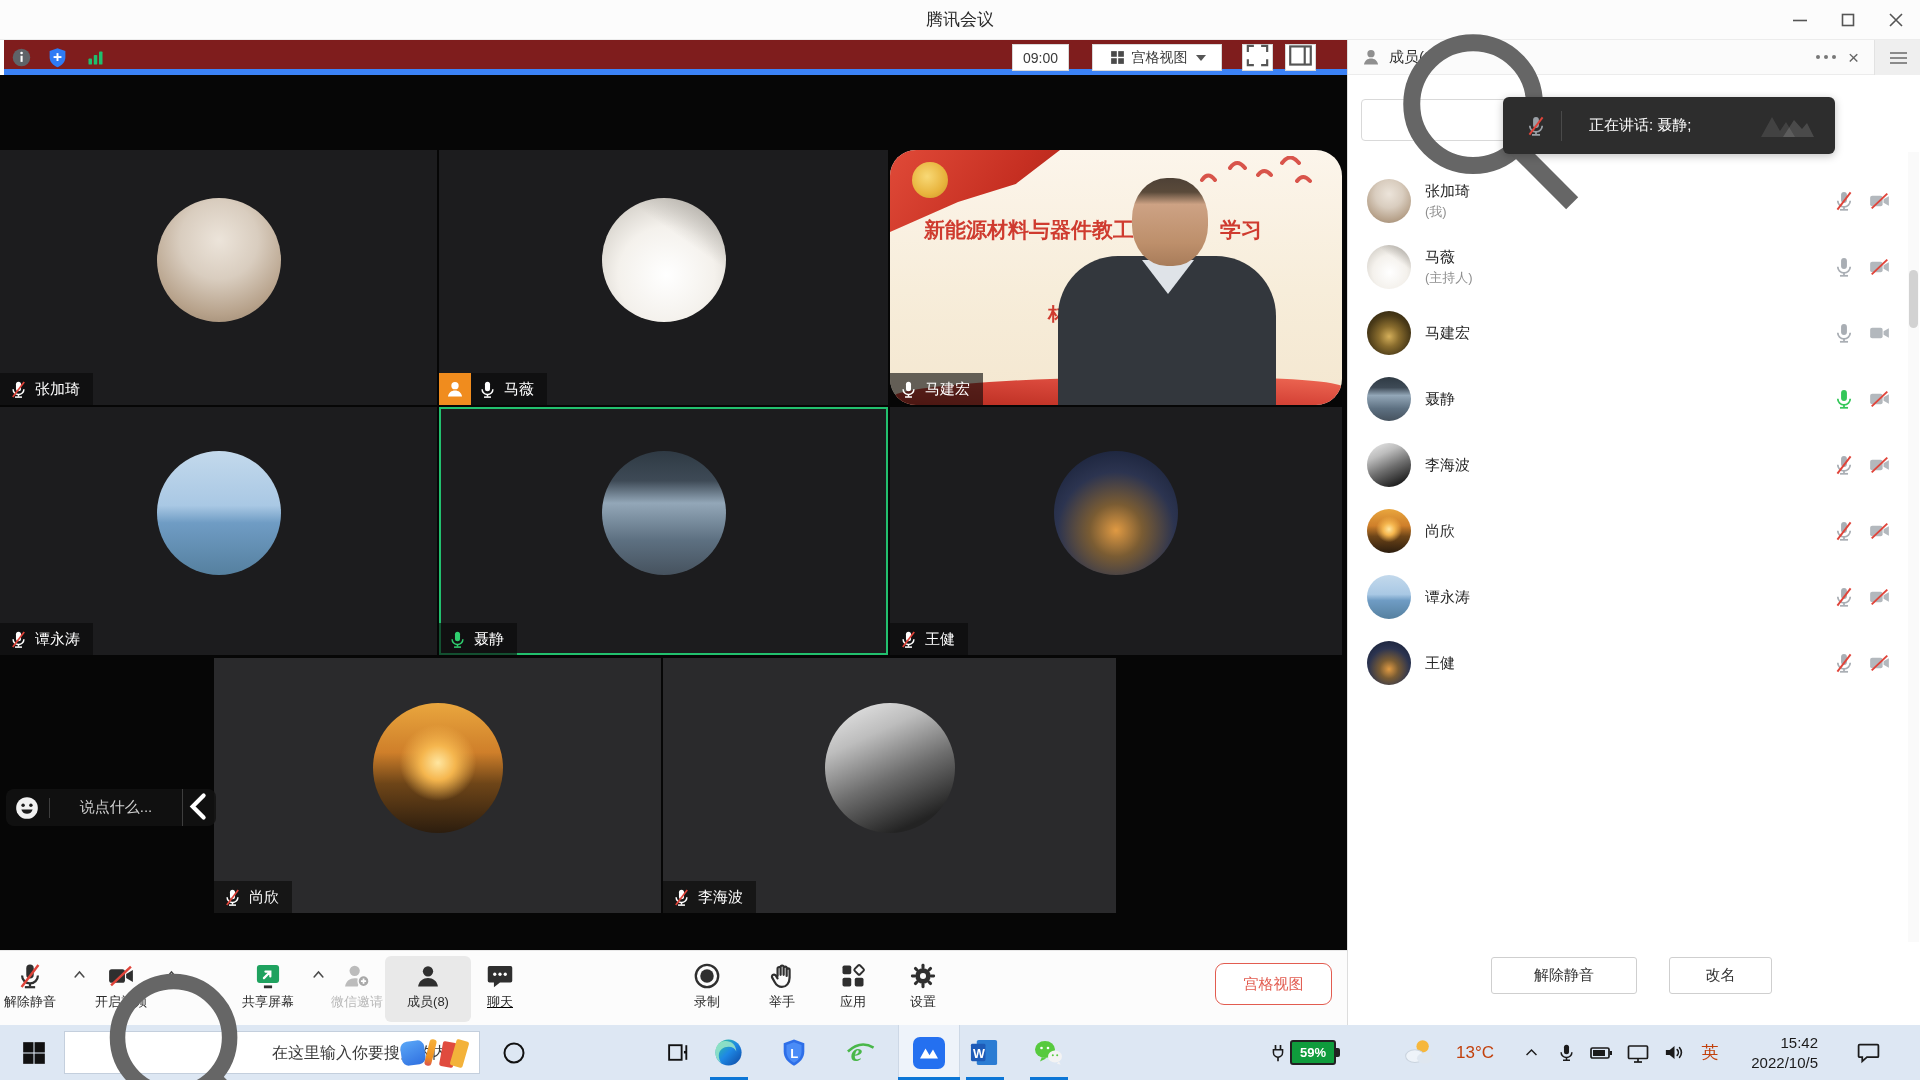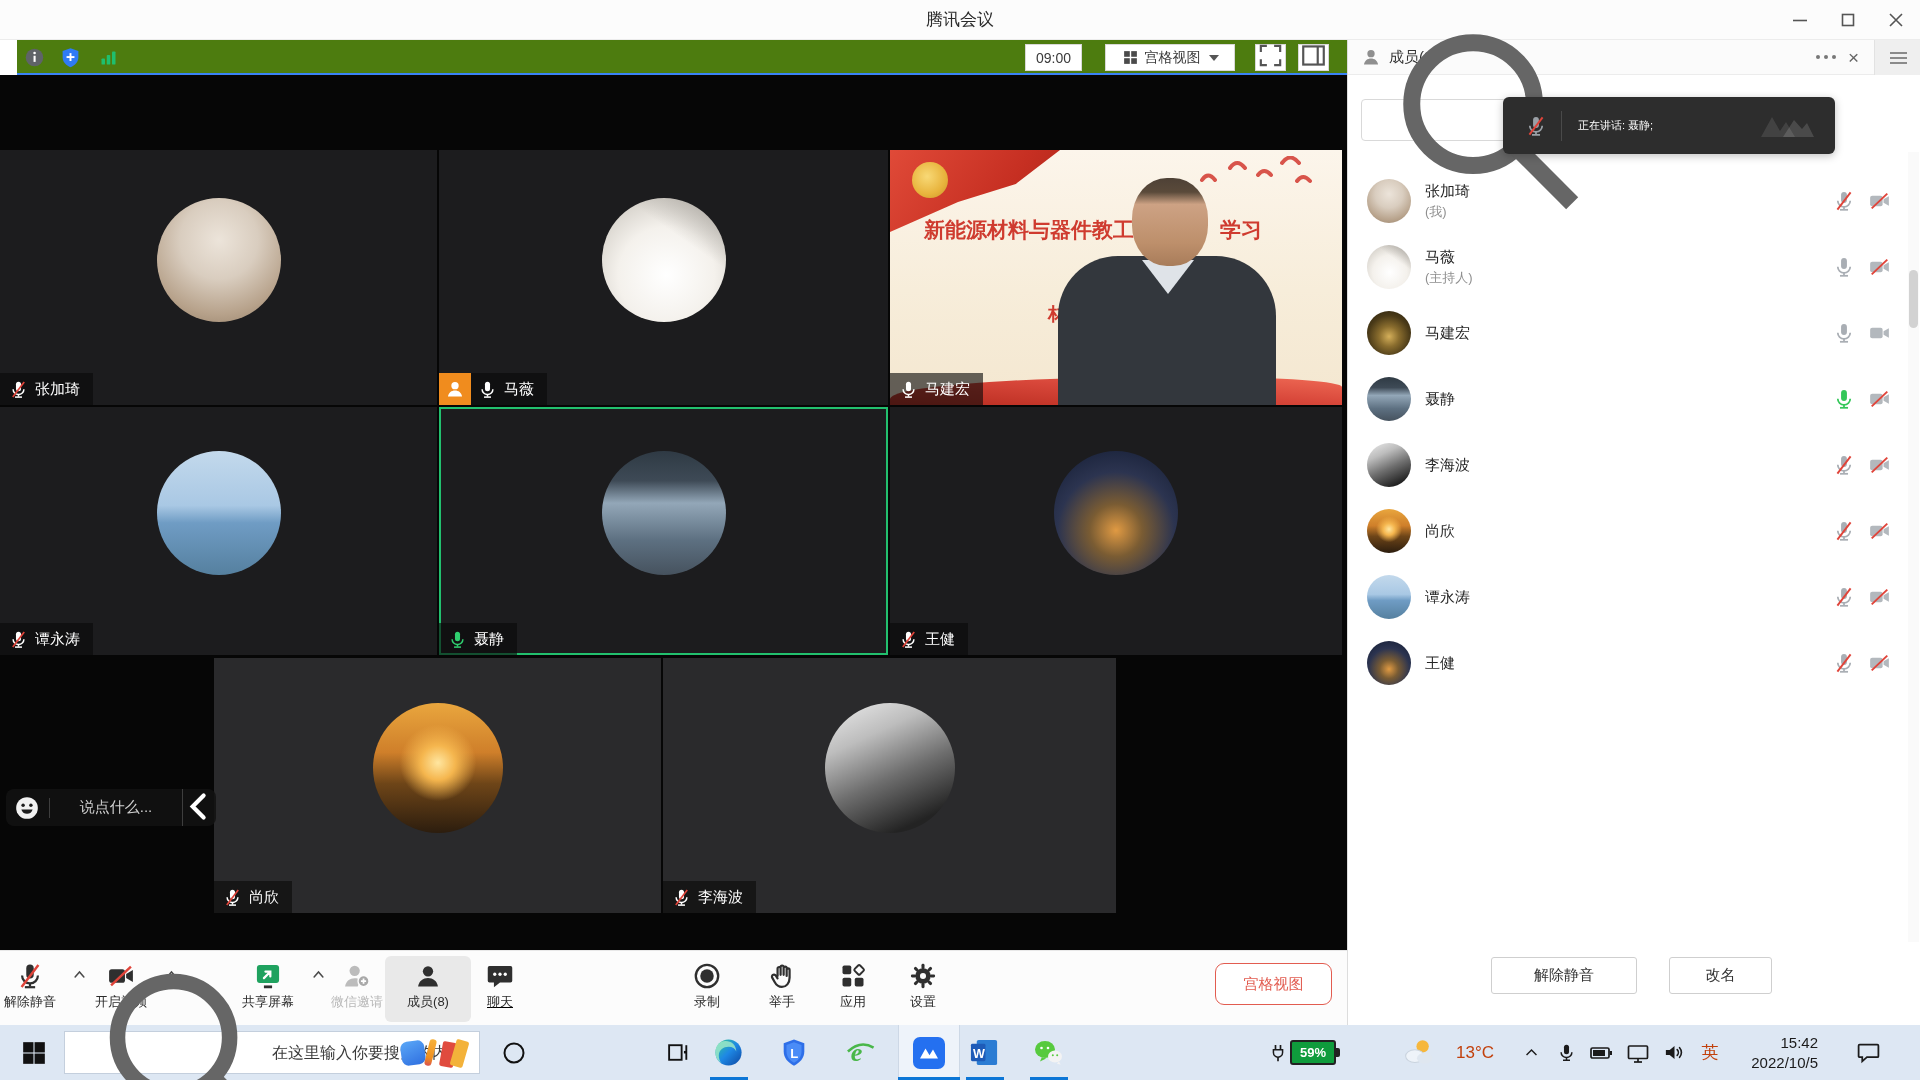--- a/index.html
+++ b/index.html
@@ -9,22 +9,22 @@
 
   
   .titlebar{position:absolute;top:0;left:0;width:1920px;height:40px;background:#fcfcfc;
     border-bottom:1px solid #ececec;display:flex;align-items:center;justify-content:center}
   .titlebar .title{font-size:17px;color:#2b2b2b}
   .win-controls{position:absolute;right:0;top:0;height:40px;display:flex;align-items:center}
   .wc{width:48px;height:40px;display:flex;align-items:center;justify-content:center;cursor:pointer}
   .wc svg{width:18px;height:18px}
 
   
-  .meetbar{position:absolute;top:40px;left:17px;width:1347px;height:35px;background:#4d7c0f;
-    border-bottom:2px solid #3b82f6}
+  .meetbar{position:absolute;top:40px;left:4px;width:1347px;height:35px;background:#7f1d1d;
+    border-bottom:6px solid #3b82f6}
   .mb-ic{position:absolute;top:7px;width:21px;height:21px}
   .mb-box{position:absolute;top:4px;height:27px;background:#fff;border:1px solid #d8d8d8;
     display:flex;align-items:center;justify-content:center;font-size:14px;color:#3a3a3a;gap:6px}
   .mb-btn{position:absolute;top:4px;width:31px;height:27px;background:#fff;border:1px solid #d8d8d8;
     display:flex;align-items:center;justify-content:center}
   .mb-btn svg{width:18px;height:18px}
   .viewgrid-ic{width:17px;height:17px}
   .dd-caret{width:0;height:0;border-left:5px solid transparent;border-right:5px solid transparent;
     border-top:6px solid #555;margin-left:2px}
 
@@ -102,21 +102,21 @@
   .p-search{position:absolute;left:13px;top:59px;width:462px;height:42px;border:1px solid #d9d9d9;border-radius:4px;
     display:flex;align-items:center;background:#fff}
   .p-search svg{width:18px;height:18px;margin:0 8px 0 12px}
   .p-search input{border:none;outline:none;font-size:15px;color:#333;width:330px;
     font-family:"Liberation Sans","DejaVu Sans",sans-serif}
   .p-search input::placeholder{color:#9b9b9b}
   .toast{position:absolute;left:155px;top:57px;width:332px;height:57px;background:#2d2d2d;border-radius:6px;
     box-shadow:0 2px 8px rgba(0,0,0,.25);display:flex;align-items:center;z-index:20;overflow:hidden}
   .toast-mic{width:22px;height:22px;margin:0 14px 0 22px}
   .toast-div{width:1px;height:30px;background:#4a4a4a}
-  .toast-text{color:#fff;font-size:11px;margin-left:16px;white-space:nowrap}
+  .toast-text{color:#fff;font-size:15px;margin-left:27px;white-space:nowrap}
   .toast-logo{position:absolute;right:16px;top:12px;width:66px;height:33px}
   .mlist{position:absolute;left:0;top:128px;width:560px}
   .mrow{position:relative;height:66px;display:flex;align-items:center;cursor:pointer}
   .mav{width:44px;height:44px;border-radius:50%;margin-left:19px;flex:0 0 44px}
   .mtxt{margin-left:14px;display:flex;flex-direction:column;gap:2px}
   .mname{font-size:15px;color:#262626}
   .msub{font-size:13px;color:#8f8f8f}
   .mic-s{position:absolute;right:53px;width:22px;height:22px}
   .cam-s{position:absolute;right:16px;width:25px;height:22px}
   .mic-s svg,.cam-s svg{width:100%;height:100%}
@@ -254,21 +254,21 @@
               <svg viewBox="0 0 24 24">
                 <rect x="8.8" y="2.2" width="6.4" height="12" rx="3.2" fill="#ffffff"></rect>
                 <path d="M5.2 11.6a6.8 6.8 0 0 0 13.6 0" fill="none" stroke="#ffffff" stroke-width="1.9"></path>
                 <line x1="12" y1="18.3" x2="12" y2="21" stroke="#ffffff" stroke-width="1.9"></line>
                 <line x1="7.6" y1="21.6" x2="16.4" y2="21.6" stroke="#ffffff" stroke-width="1.9"></line>
               </svg>
             </span>
       <span class="tname">马薇</span>
     </div>
   </div>
-        <div class="tile" style="left: 890px; top: 75px; width: 452px; height: 255px;">
+        <div class="tile" style="left: 890px; top: 75px; width: 452px; height: 255px; border-radius: 26px;">
           <div class="scene">
     <div class="sc-flag"></div>
     <div class="sc-emblem"></div>
     <div class="sc-birds">
       <svg viewBox="0 0 130 40" width="130" height="40">
                 <path d="M8 24q6-9 13 0 M36 12q7-10 15 0 M64 19q6-8 13 0 M88 7q8-11 17 0 M103 25q6-8 13 0" stroke="#d5433a" stroke-width="4" fill="none" stroke-linecap="round"></path>
               </svg>
     </div>
     <div class="sc-line1">
       <span>新能源材料与器件教工</span>

